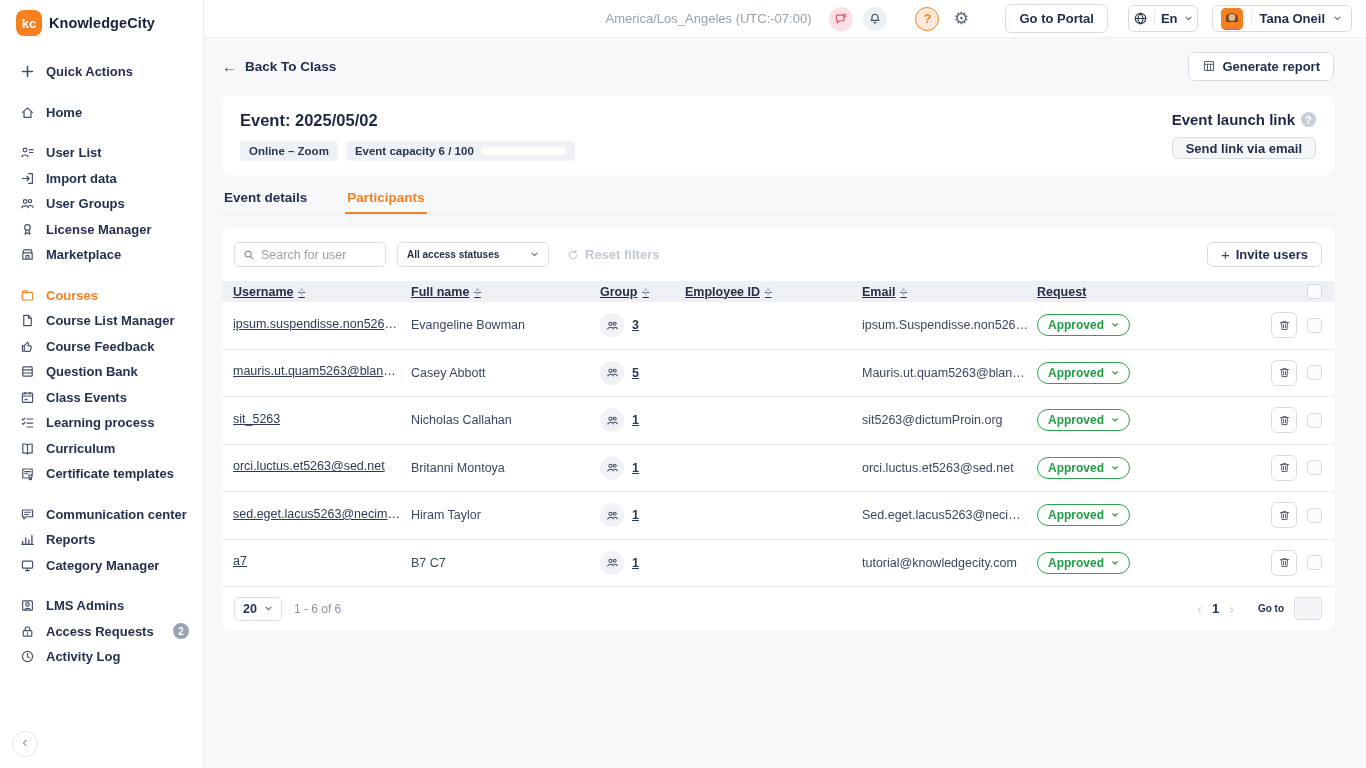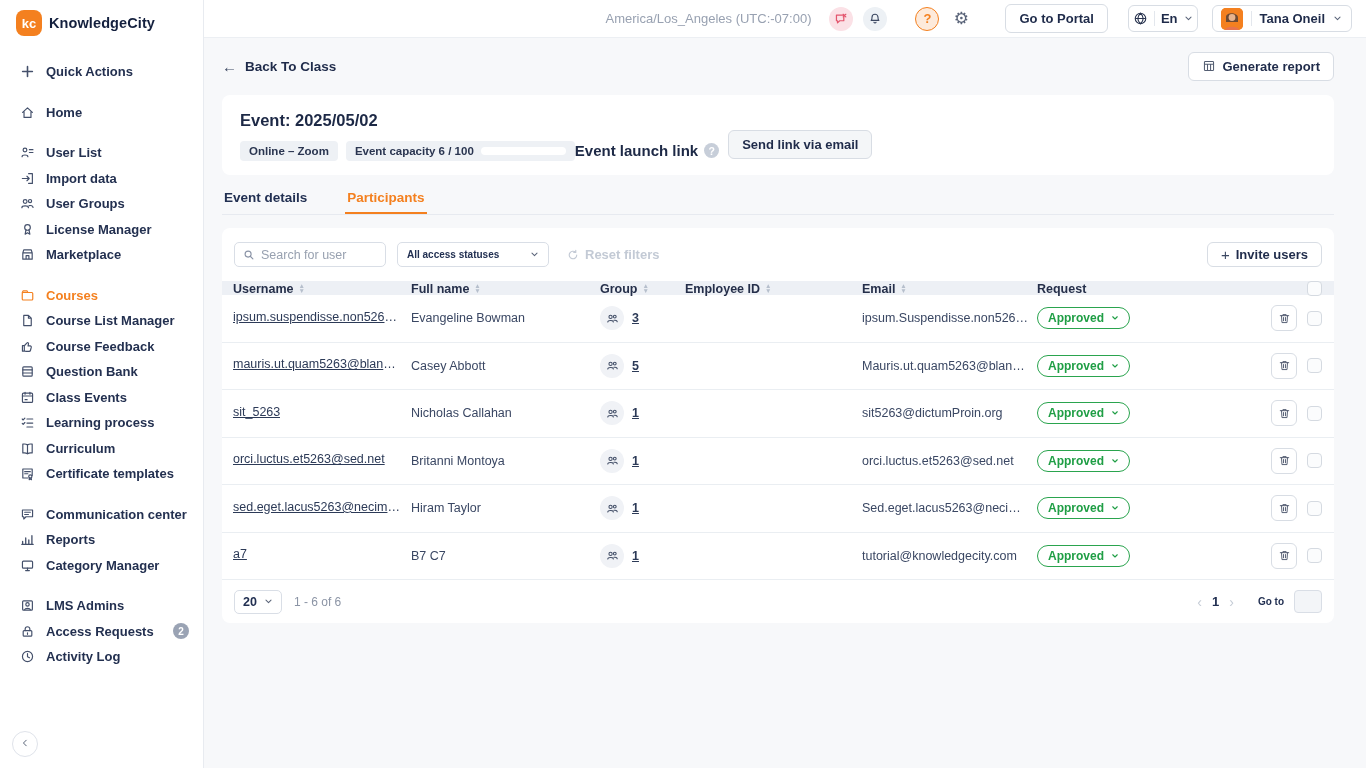--- a/index.html
+++ b/index.html
@@ -38,48 +38,48 @@
   .chev { width:9px; height:9px; color:#5a6479; }
   .profile-box { padding:2px 9px 2px 8px; gap:8px; margin-left:4px; }
   .avatar { width:22px; height:22px; border-radius:5px; overflow:hidden; background:#f4801f; }
 
   
   main { position:absolute; left:204px; right:0; top:38px; bottom:0; background:#f7f8fa; padding:14px 32px 0 18px; }
   .back-row { display:flex; align-items:center; justify-content:space-between; height:28px; }
   .back-link { display:flex; align-items:center; gap:8px; font-size:13.5px; font-weight:600; color:#1f2b4a; cursor:pointer; }
   .back-link .arr { font-size:15px; color:#3c4862; }
 
-  .event-card { margin-top:15px; background:#fff; border-radius:8px; height:80px; padding:16px 18px; display:flex; justify-content:flex-start; }
+  .event-card { margin-top:15px; background:#fff; border-radius:8px; height:80px; padding:16px 18px; display:flex; justify-content:space-between; }
   .event-title { font-size:16.5px; font-weight:700; color:#1d2946; }
   .badge-row { display:flex; gap:8px; margin-top:11px; }
   .badge { background:#eef1f5; border-radius:4px; font-size:11.5px; font-weight:600; color:#2a3550; padding:0 9px; height:20px; display:flex; align-items:center; gap:7px; }
   .cap-track { width:85px; height:8px; background:#fff; border-radius:4px; overflow:hidden; }
   .cap-fill { height:100%; background:#24a148; border-radius:4px; }
-  .launch-col { display:flex; flex-direction:row; align-items:flex-end; gap:9px; }
+  .launch-col { display:flex; flex-direction:column; align-items:flex-end; gap:9px; }
   .launch-row { display:flex; align-items:center; gap:6px; font-size:15px; font-weight:700; color:#1d2946; }
   .qmark { width:15px; height:15px; border-radius:50%; background:#c7ced9; color:#fff; font-size:10.5px; font-weight:700; display:flex; align-items:center; justify-content:center; }
   .send-btn { background:#f4f6f8; }
 
   .tabs { margin-top:13px; display:flex; gap:36px; border-bottom:1px solid #e7eaf0; }
   .tab { font-size:13.5px; font-weight:700; color:#223052; padding:2px 2px 9px; cursor:pointer; }
   .tab.active { color:#f4801f; box-shadow: inset 0 -2px 0 #f4801f; }
 
   .table-card { margin-top:13px; background:#fff; border-radius:8px; padding-top:14px; }
   .filter-row { display:flex; align-items:center; padding:0 12px; margin-bottom:14px; }
   .search-box { display:flex; align-items:center; gap:6px; border:1px solid #d9dee6; border-radius:5px; height:25px; width:152px; padding:0 8px; background:#fff; }
   .search-box .ic { width:12px; height:12px; color:#8a93a6; }
   .search-box input { border:0; outline:0; width:100%; font-size:12.5px; font-family:inherit; color:#2a3550; }
   .search-box input::placeholder { color:#98a1b0; }
   .select-box { display:flex; align-items:center; justify-content:space-between; border:1px solid #d9dee6; border-radius:5px; height:25px; width:152px; padding:0 9px; margin-left:11px; font-size:10px; font-weight:600; color:#223052; cursor:pointer; background:#fff; }
   .reset-link { display:flex; align-items:center; gap:6px; margin-left:18px; color:#c3cad5; font-size:13px; font-weight:600; }
   .reset-link .ic { width:12px; height:12px; }
   .invite-btn { margin-left:auto; height:25px; }
 
   .t-head, .t-row { display:grid; grid-template-columns:178px 189px 85px 177px 175px 1fr 76px; align-items:center; padding:0 12px 0 11px; }
-  .t-head { height:14px; background:#edf0f5; font-size:12.5px; font-weight:700; color:#252f4a; }
+  .t-head { height:21px; background:#edf0f5; font-size:12.5px; font-weight:700; color:#252f4a;text-decoration:underline; }
   .th { display:flex; align-items:center; gap:5px; cursor:pointer; }
   .sort { display:flex; flex-direction:column; line-height:4.5px; font-size:6.5px; color:#b6bfcc; }
   .t-row { height:47.5px; border-bottom:1px solid #eaeef2; font-size:12.5px; color:#3a4763; }
   .u-link { color:#2c3a57; text-decoration:underline; cursor:pointer; white-space:nowrap; overflow:hidden; text-overflow:ellipsis; max-width:168px; display:inline-block; }
   .g-cell { display:flex; align-items:center; gap:8px; }
   .g-circle { width:24px; height:24px; border-radius:50%; background:#f0f2f6; display:flex; align-items:center; justify-content:center; color:#434f68; }
   .g-circle .ic { width:13px; height:13px; }
   .g-num { color:#2c3a57; text-decoration:underline; cursor:pointer; font-weight:600; }
   .pill { display:inline-flex; align-items:center; gap:7px; border:1.5px solid #2aa44e; color:#1f9e45; border-radius:12px; height:22px; padding:0 10px; font-size:12px; font-weight:700; cursor:pointer; background:#fff; }
   .pill .chev { color:#1f9e45; width:8px; height:8px; }

